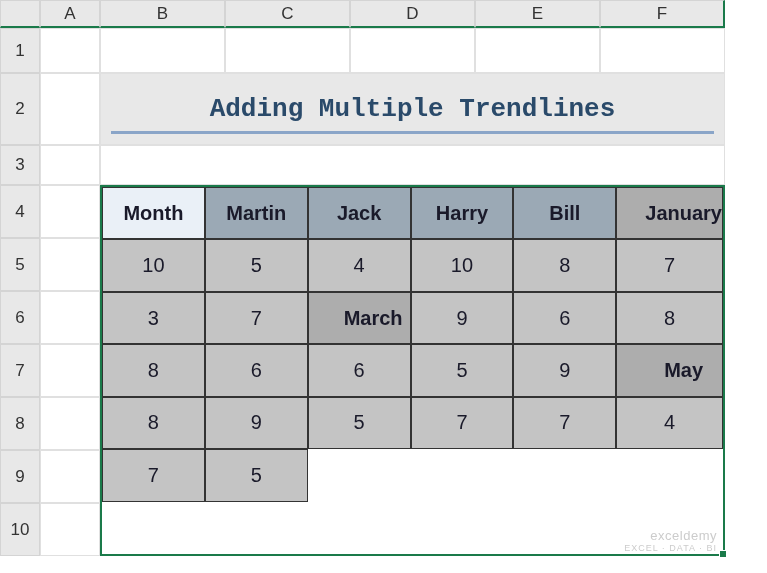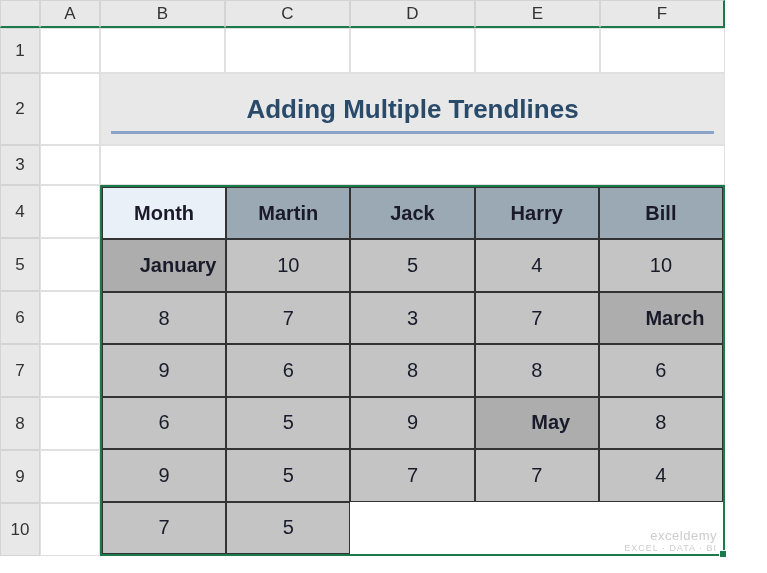--- a/index.html
+++ b/index.html
@@ -34,40 +34,41 @@
 }
 .title-area {
   grid-column: 3 / 8;
   grid-row: 3;
   background: #e8e8e8;
   display: flex;
   align-items: center;
   justify-content: center;
   position: relative;
   border: 1px solid #e0e0e0;
+  font-family: Liberation Mono, monospace;
 }
 .title-text {
   font-size: 26px;
   font-weight: bold;
   color: #2a4a6a;
 }
 .title-underline {
   position: absolute;
   bottom: 10px;
   left: 10px;
   right: 10px;
   height: 3px;
   background: #8aa5c8;
 }
 .data-table {
   grid-column: 3 / 8;
   grid-row: 5 / 12;
   border: 2px solid #1a7a4a;
   display: grid;
-  grid-template-columns: repeat(5, 1fr);
+  grid-template-columns: repeat(6, 1fr);
   grid-template-rows: repeat(7, 1fr);
   position: relative;
 }
 .dt-cell {
   border: 1px solid #333;
   display: flex;
   align-items: center;
   justify-content: center;
   font-size: 20px;
 }

